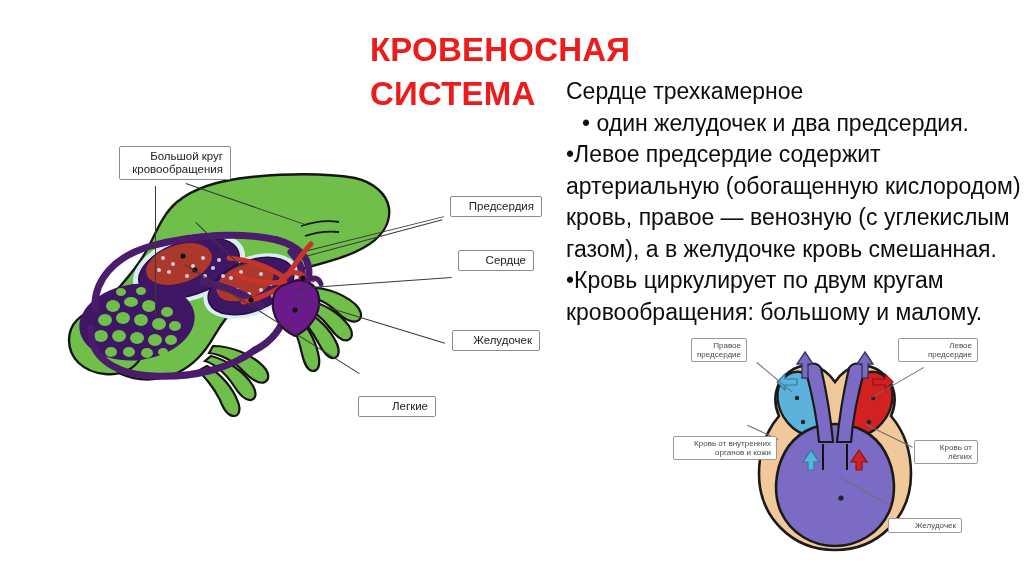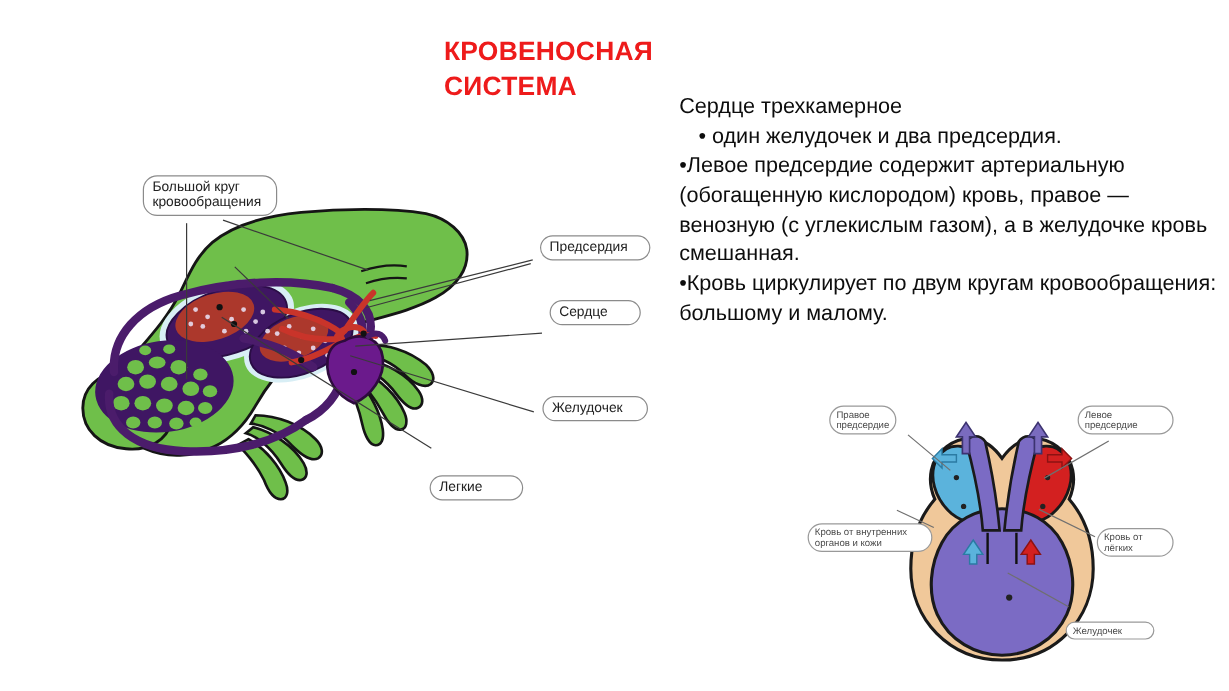--- a/index.html
+++ b/index.html
@@ -10,42 +10,42 @@
     font-family:"Liberation Sans","DejaVu Sans",sans-serif;
     overflow:hidden;
     position:relative;
   }
   .slide{position:absolute;inset:0;width:1024px;height:576px;}
 
   
   .title{
     position:absolute;left:370px;top:28px;width:230px;
     color:#EE1B1B;
-    font-size:22px;font-weight:bold;line-height:1.32;
+    font-size:33px;font-weight:bold;line-height:1.32;
     letter-spacing:0.2px;
   }
 
   
   .bodytext{
     position:absolute;left:566px;top:76px;width:458px;
-    font-size:18px;line-height:1.37;color:#0d0d0d;
+    font-size:23px;line-height:1.37;color:#0d0d0d;
     z-index:6;
   }
   .bodytext p{margin:0;}
   .bt-bullet-indent{padding-left:40px;text-indent:-24px;}
   .bt-bullet-tight{padding-left:0;}
 
   
   .lbl{
     position:absolute;
     background:#ffffff;
     border:1px solid #8b8b8b;
-    border-radius:12px;
+    border-radius:2px;
     color:#222;
-    text-align:left;
+    text-align:right;
     line-height:1.15;
     box-sizing:border-box;
     z-index:5;
   }
   .lbl-frog{font-size:11.5px;padding:3px 7px;}
   .lbl-heart{font-size:8px;padding:2px 5px;border-color:#999;color:#4a4a4a;}
 
   
   .leader{position:absolute;background:#3a3a3a;transform-origin:0 0;height:1px;z-index:4;}
   .leader-grey{background:#6f6f6f;}

